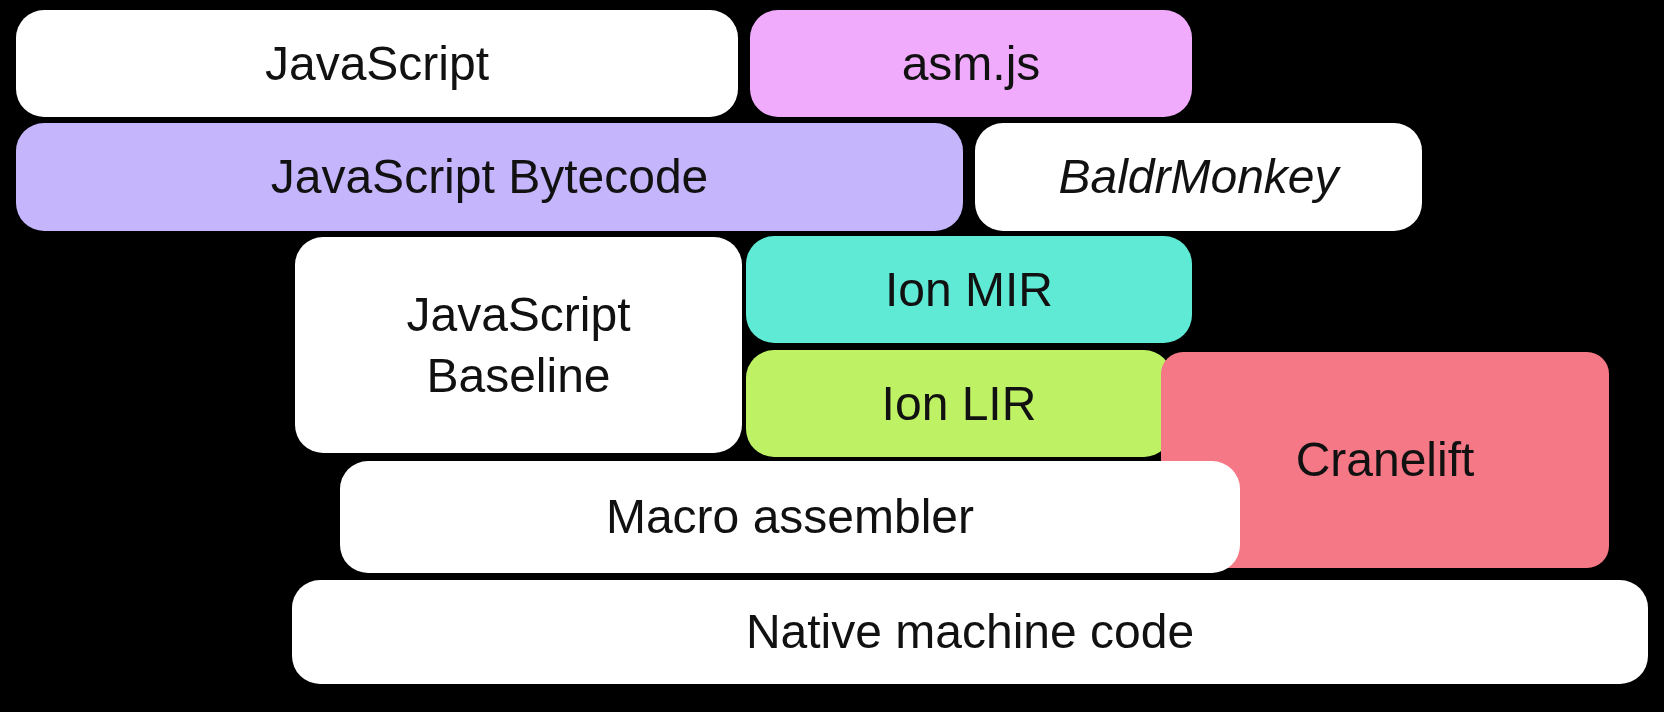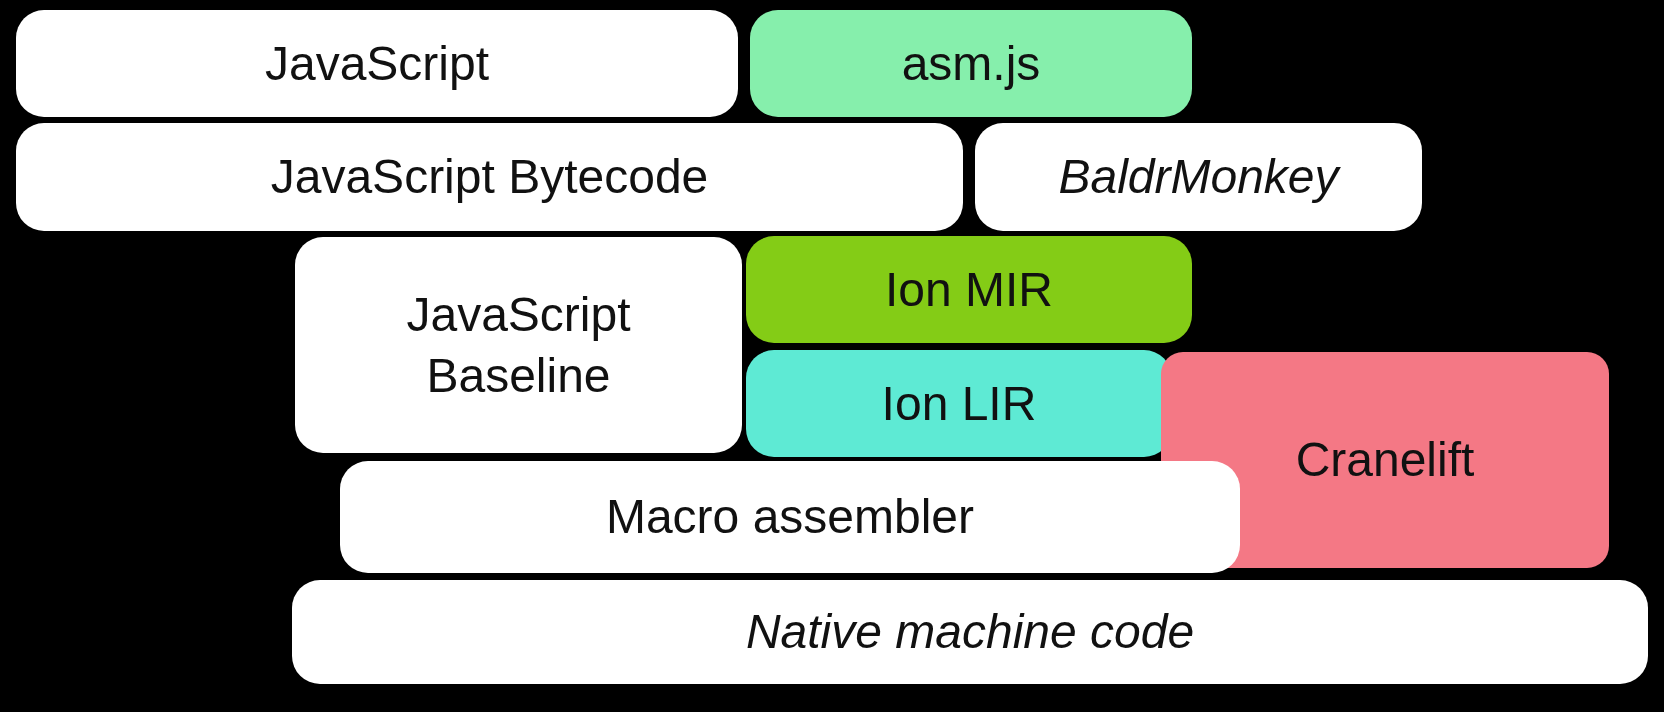--- a/index.html
+++ b/index.html
@@ -32,41 +32,41 @@
     user-select: none;
   }
 </style>
 </head>
 <body>
 
 <div id="stage" style="width: 1664px; height: 712px; background: rgb(0, 0, 0);">
     <div class="box" style="left: 16px; top: 10px; width: 722px; height: 107px; background: rgb(255, 255, 255);">
       <span class="box-label" style="color: rgb(17, 17, 17);">JavaScript</span>
     </div>
-    <div class="box" style="left: 750px; top: 10px; width: 442px; height: 107px; background: #86efac;">
+    <div class="box" style="left: 750px; top: 10px; width: 442px; height: 107px; background: #f0abfc;">
       <span class="box-label" style="color: rgb(17, 17, 17);">asm.js</span>
     </div>
-    <div class="box" style="left: 16px; top: 123px; width: 947px; height: 108px; background: #ffffff;">
+    <div class="box" style="left: 16px; top: 123px; width: 947px; height: 108px; background: #c4b5fd;">
       <span class="box-label" style="color: rgb(17, 17, 17);">JavaScript Bytecode</span>
     </div>
     <div class="box" style="left: 975px; top: 123px; width: 447px; height: 108px; background: rgb(255, 255, 255);">
       <span class="box-label" style="color: rgb(17, 17, 17); font-style: italic;">BaldrMonkey</span>
     </div>
     <div class="box" style="left: 295px; top: 237px; width: 447px; height: 216px; background: rgb(255, 255, 255);">
       <span class="box-label" style="color: rgb(17, 17, 17);">JavaScript
 Baseline</span>
     </div>
-    <div class="box" style="left: 746px; top: 236px; width: 446px; height: 107px; background: #84cc16;">
+    <div class="box" style="left: 746px; top: 236px; width: 446px; height: 107px; background: #5eead4;">
       <span class="box-label" style="color: rgb(17, 17, 17);">Ion MIR</span>
     </div>
-    <div class="box" style="left: 746px; top: 350px; width: 426px; height: 107px; background: #5eead4;">
+    <div class="box" style="left: 746px; top: 350px; width: 426px; height: 107px; background: #bef264;">
       <span class="box-label" style="color: rgb(17, 17, 17);">Ion LIR</span>
     </div>
     <div class="box" style="left: 1161px; top: 352px; width: 448px; height: 216px; background: rgb(244, 120, 133); border-radius: 22px;">
       <span class="box-label" style="color: rgb(17, 17, 17);">Cranelift</span>
     </div>
     <div class="box" style="left: 295px; top: 461px; width: 900px; height: 112px; background: rgb(255, 255, 255); margin-left: 45px;">
       <span class="box-label" style="color: rgb(17, 17, 17);">Macro assembler</span>
     </div>
     <div class="box" style="left: 292px; top: 580px; width: 1356px; height: 104px; background: rgb(255, 255, 255);">
-      <span class="box-label" style="color: rgb(17, 17, 17); font-style: italic;">Native machine code</span>
+      <span class="box-label" style="color: rgb(17, 17, 17);">Native machine code</span>
     </div>
   </div>
 
 </body></html>

